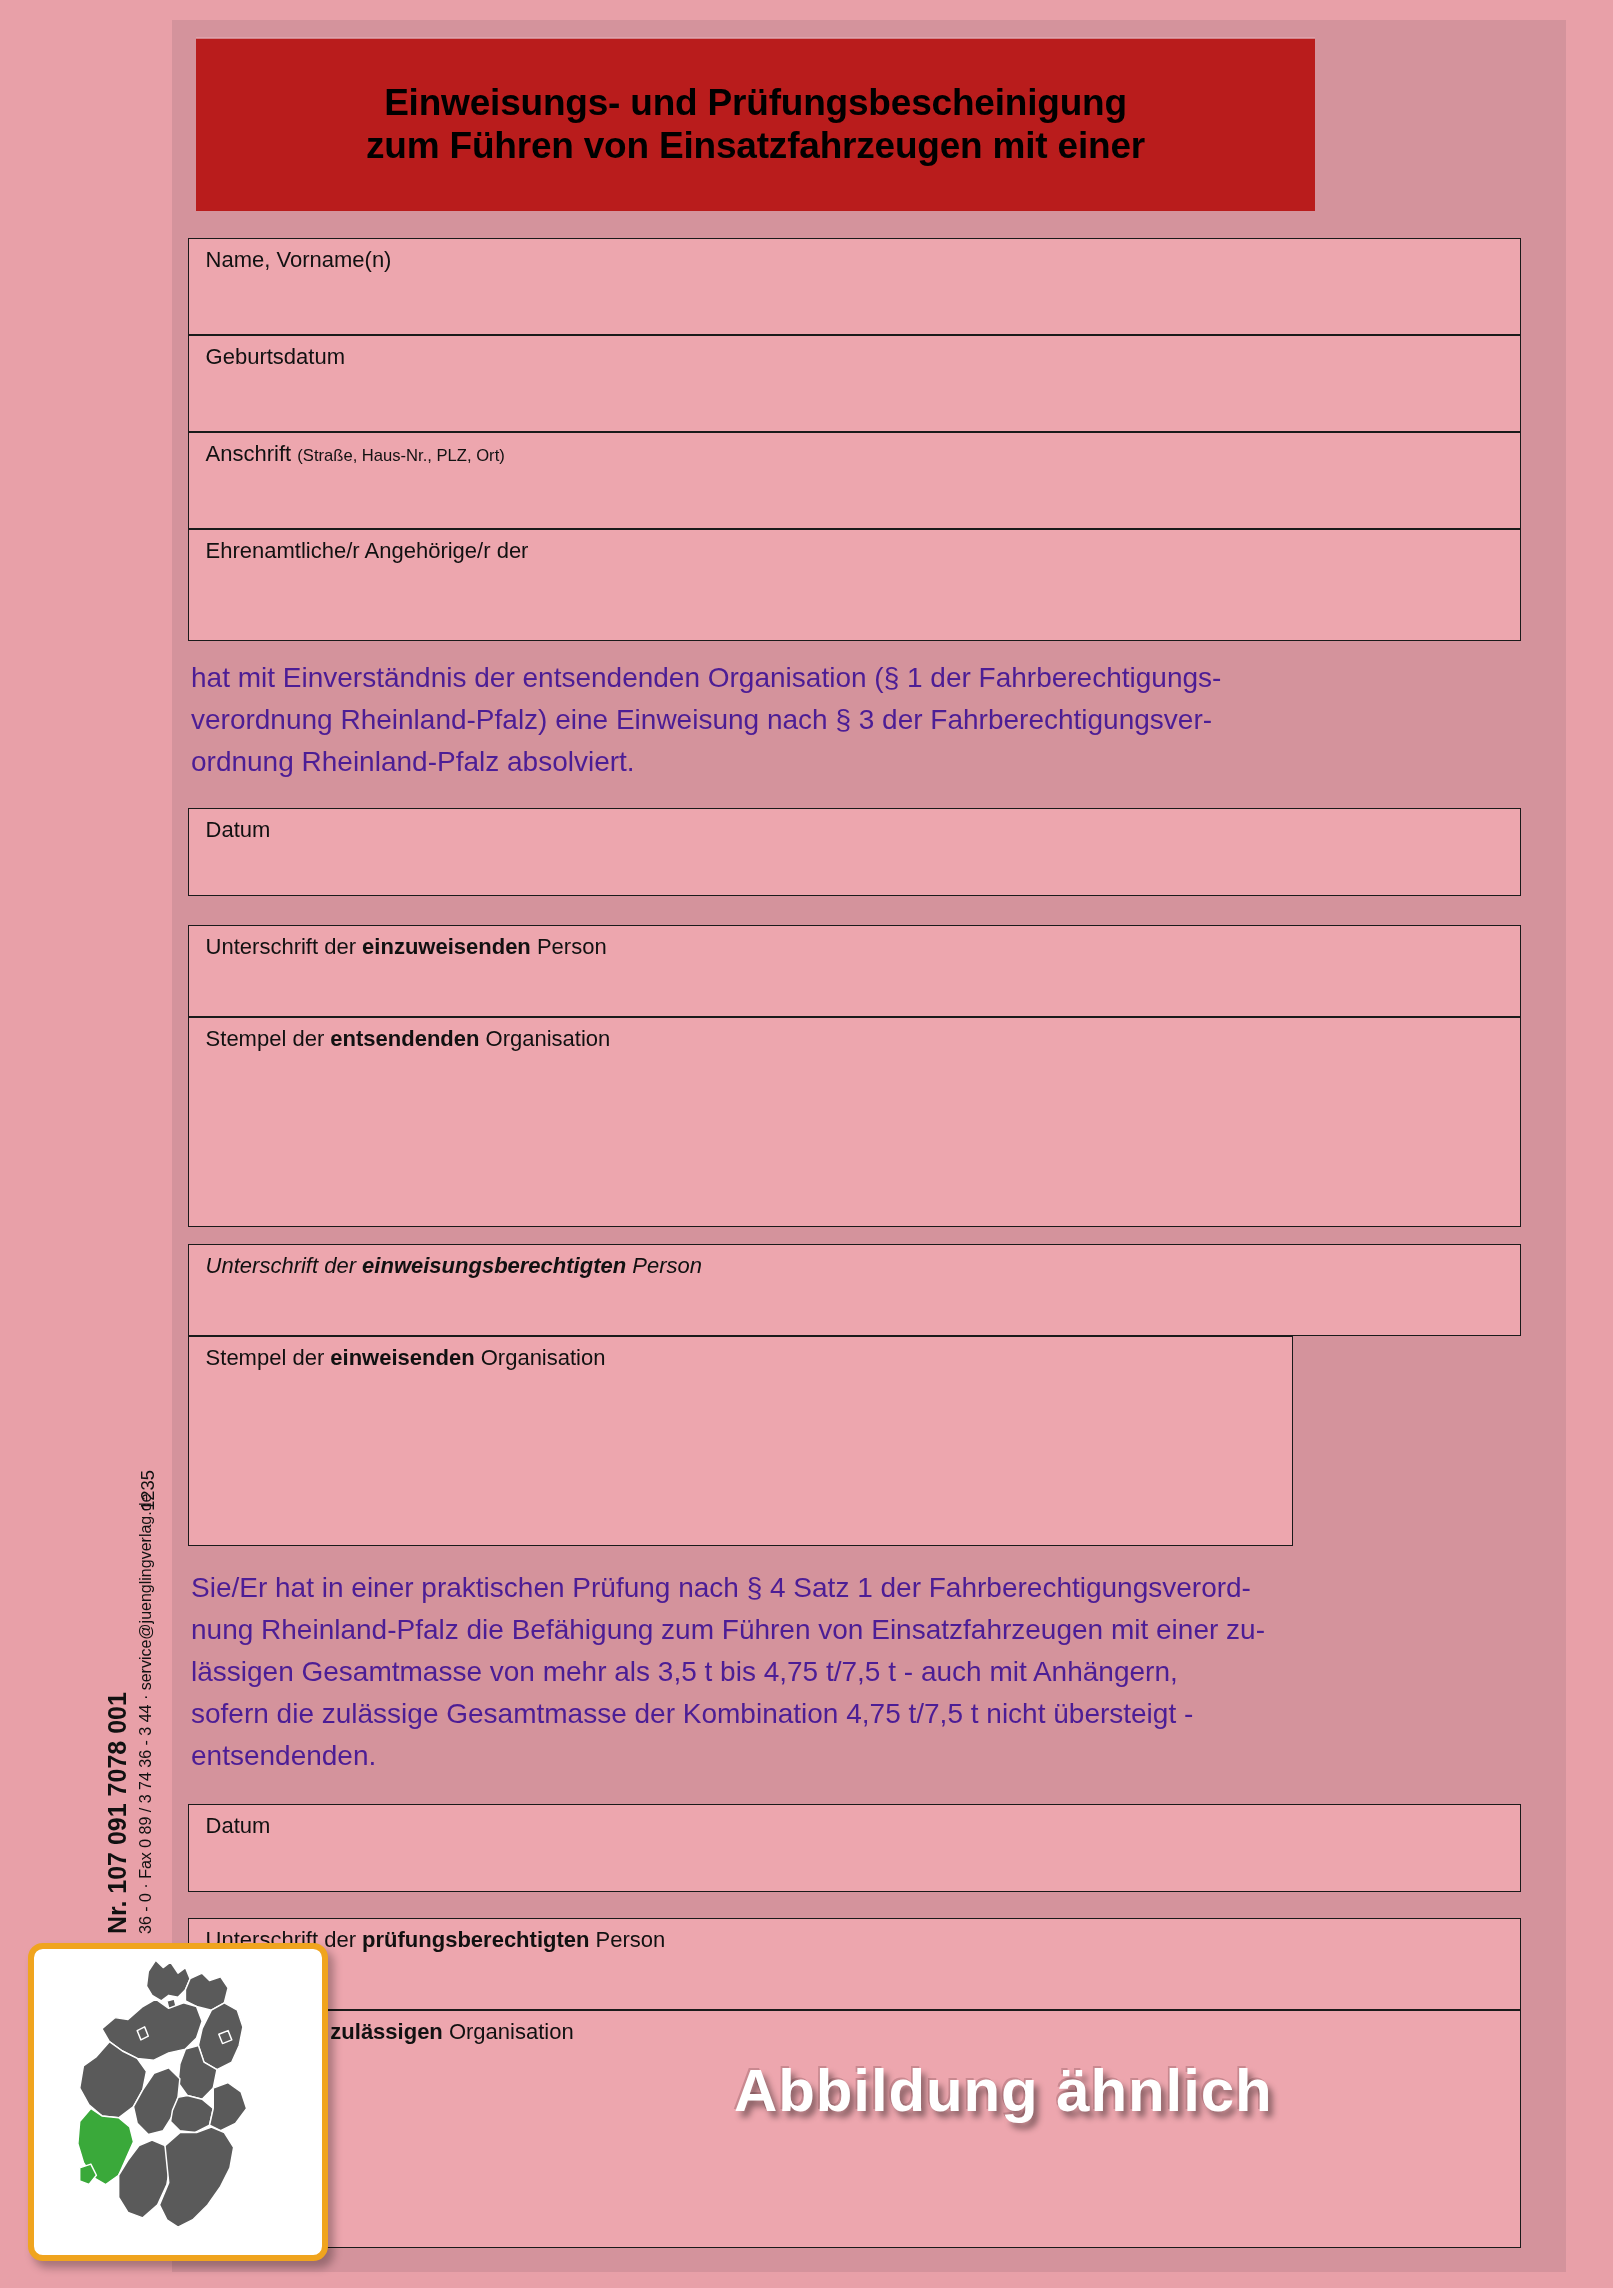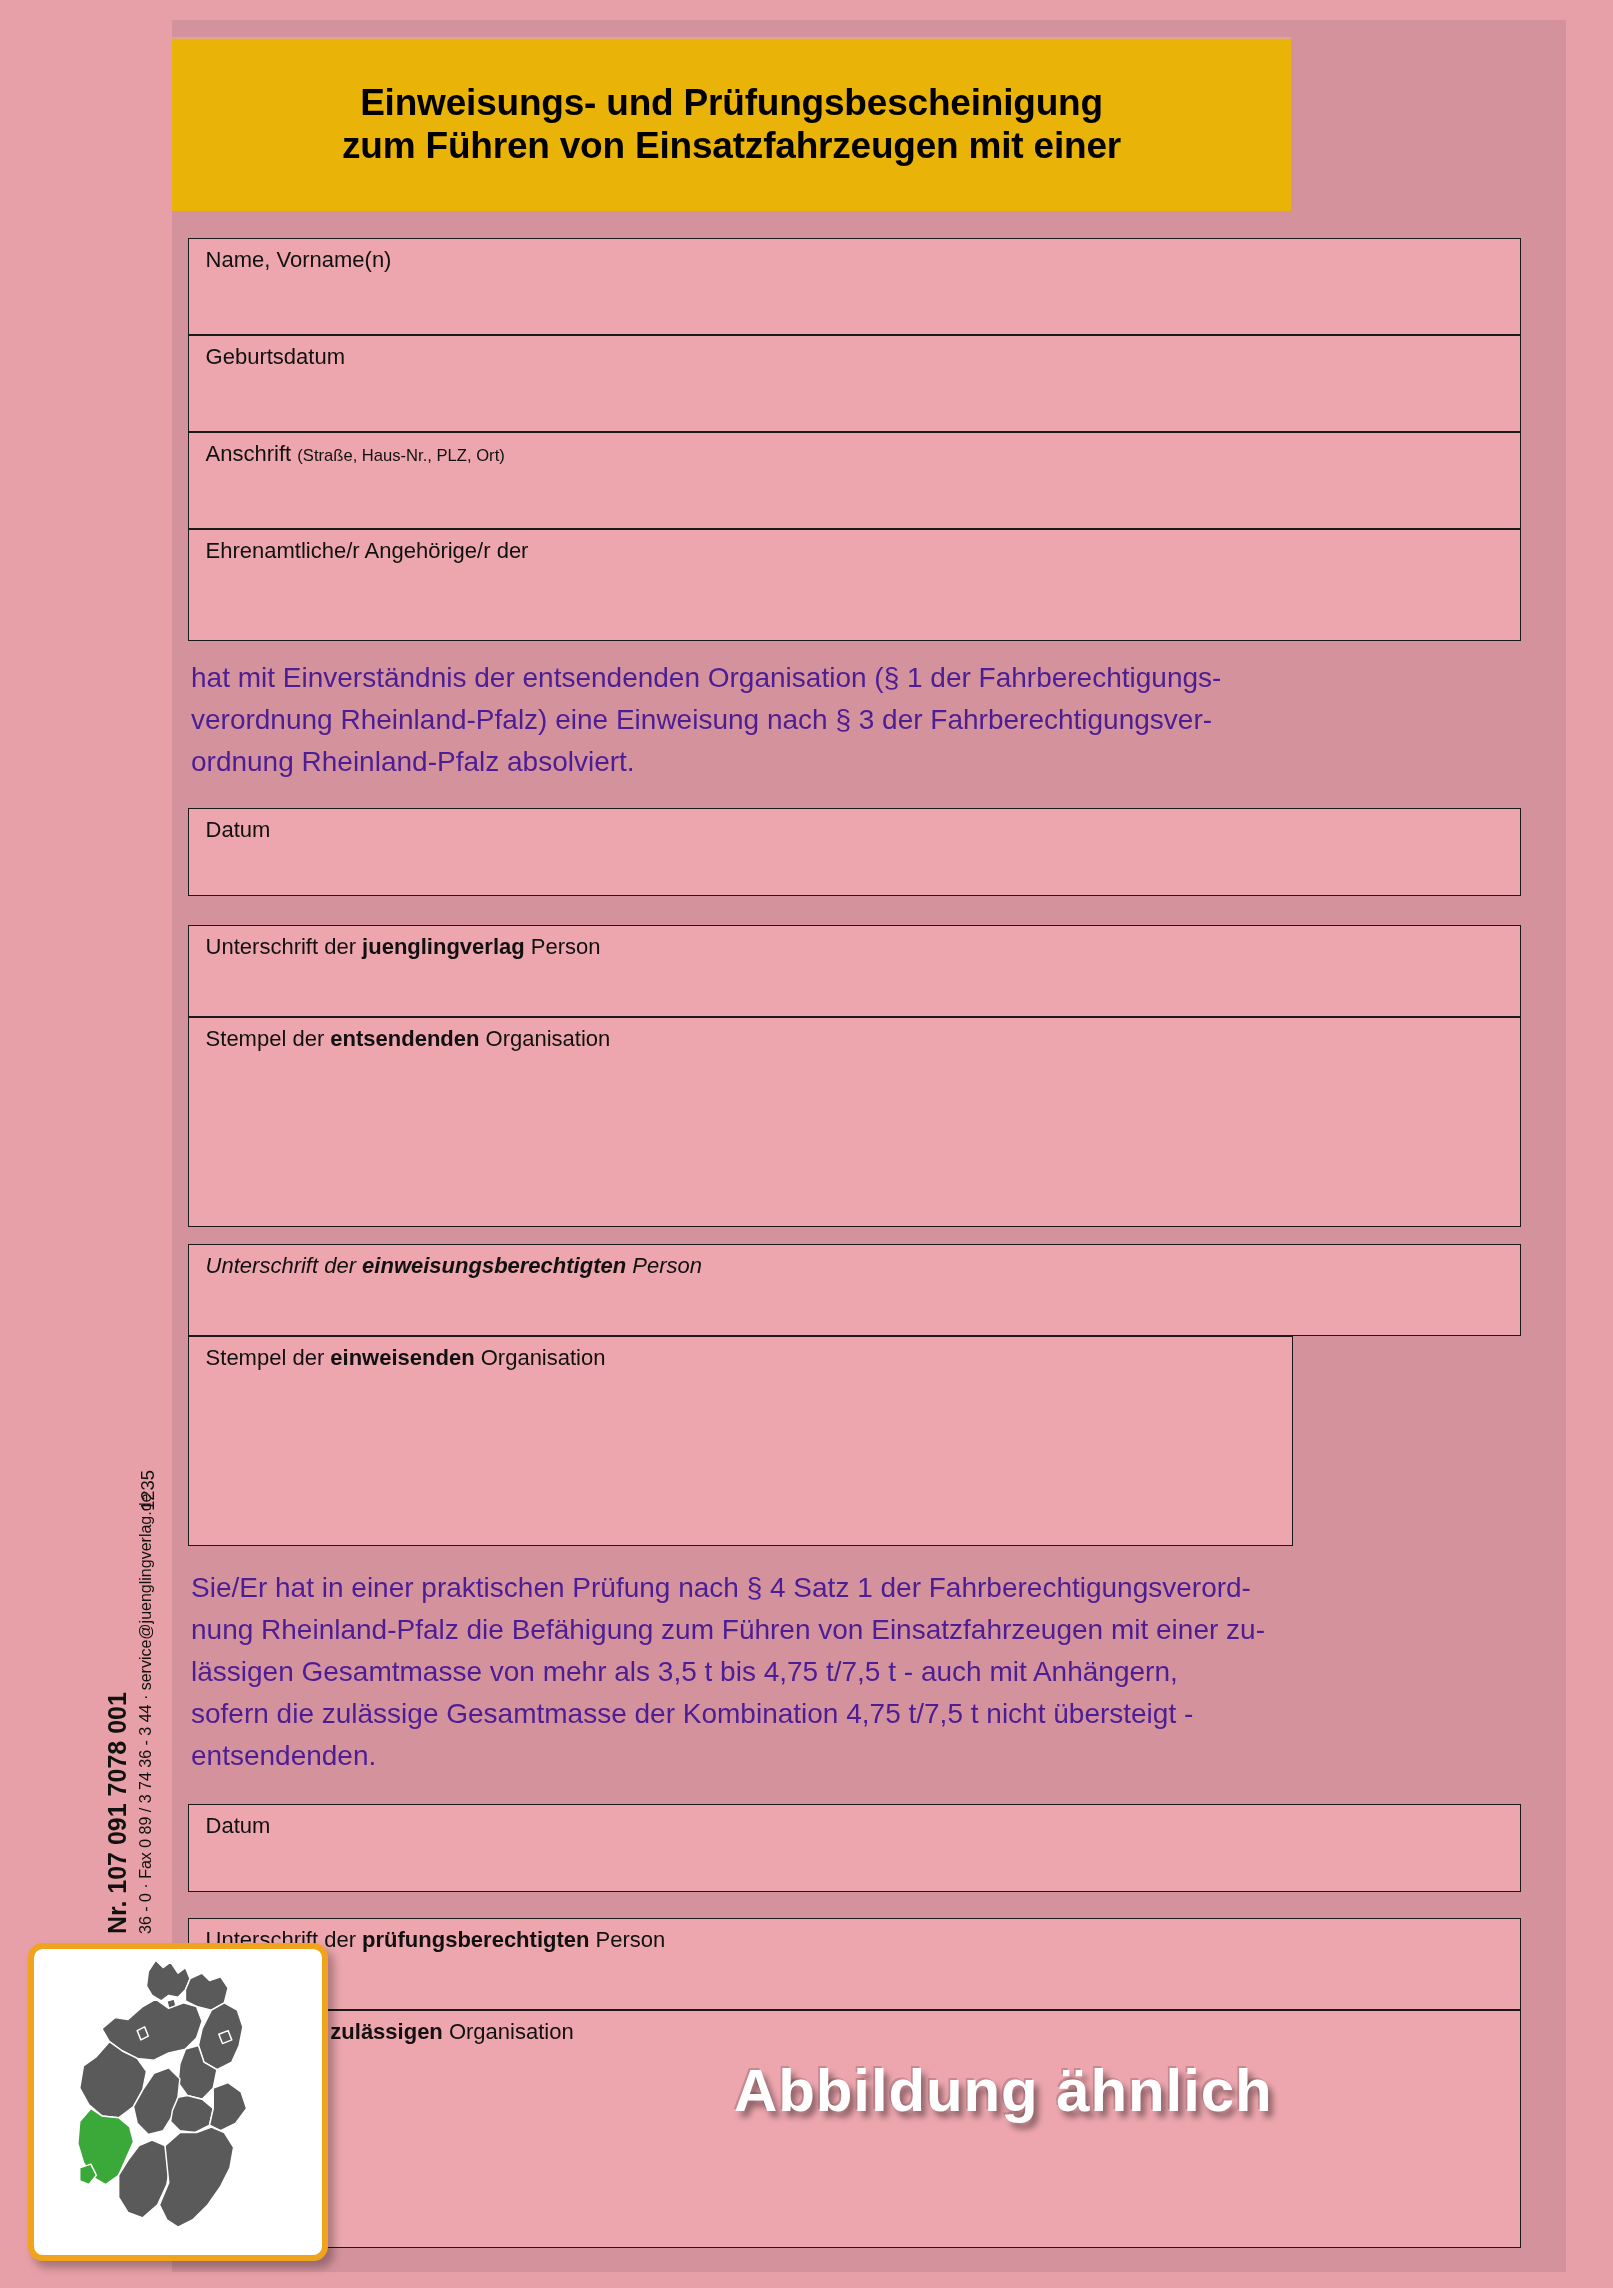--- a/index.html
+++ b/index.html
@@ -17,22 +17,22 @@
   }
   #sheet{
     position:absolute;
     left:172px;top:20px;
     width:1394px;height:2252px;
     background:#d4939c;
     box-shadow:0 0 0 0 rgba(0,0,0,0);
   }
   
   .banner{
-    position:absolute;left:172px;top:37px;width:1119px;height:174px;
-    background:#eab308;
+    position:absolute;left:196px;top:37px;width:1119px;height:174px;
+    background:#b91c1c;
     display:flex;align-items:center;justify-content:center;
     box-shadow: inset 0 1.8px 0 #dda3ac;
   }
   .banner h1{
     margin:0;
     font-size:37px;line-height:1.17;
     font-weight:bold;color:#000;
     text-align:center;
     letter-spacing:-0.2px;
   }
@@ -147,21 +147,21 @@
   </div>
 
   <div class="fbox" style="left:188px;top:808px;width:1333px;height:88px;">
     <div class="lab">
       <span>Datum</span>
     </div>
   </div>
 
   <div class="fbox" style="left:188px;top:925px;width:1333px;height:92px;">
     <div class="lab">
-      <span>Unterschrift der </span><b>juenglingverlag</b><span> Person</span>
+      <span>Unterschrift der </span><b>einzuweisenden</b><span> Person</span>
     </div>
   </div>
 
   <div class="fbox" style="left:188px;top:1017px;width:1333px;height:210px;">
     <div class="lab">
       <span>Stempel der </span><b>entsendenden</b><span> Organisation</span>
     </div>
   </div>
 
   <div class="fbox" style="left:188px;top:1244px;width:1333px;height:92px;font-style:italic;">

